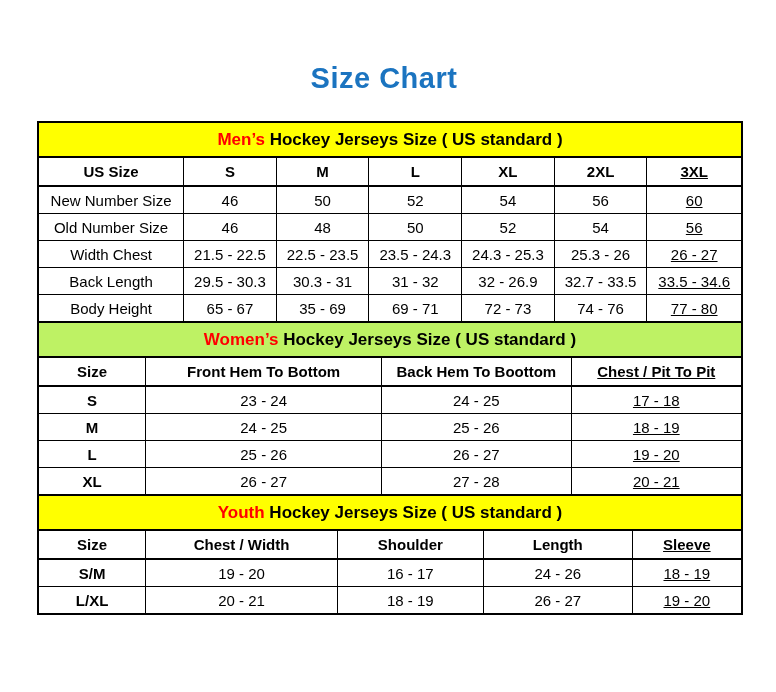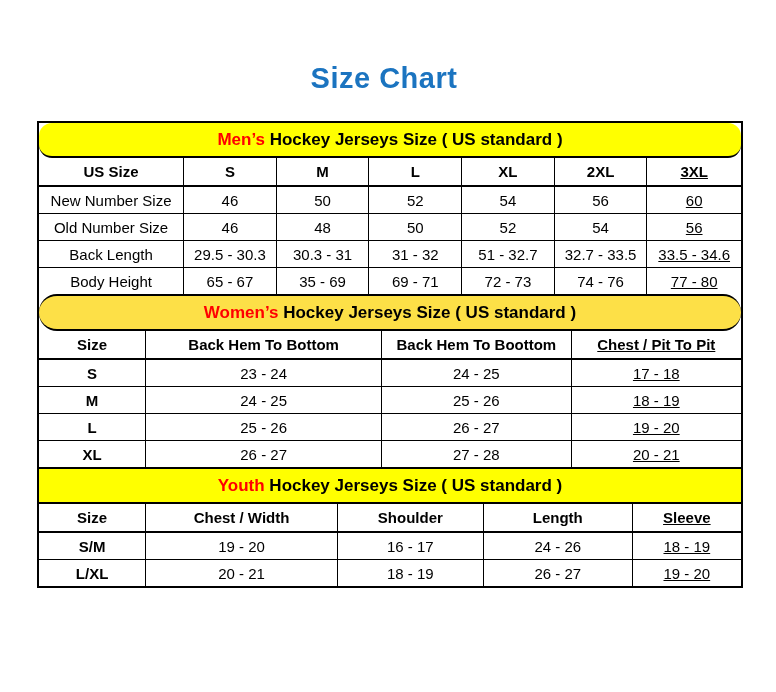--- a/index.html
+++ b/index.html
@@ -25,21 +25,21 @@
     display: flex;
     justify-content: center;
     align-items: center;
     height: 33px;
     font-size: 17px;
     font-weight: 700;
     border-top: 2px solid #000;
     border-bottom: 2px solid #000;
     white-space: pre;
   }
-  .chart > .band:first-child { border-top: none; border-radius: 13px; }
+  .chart > .band:first-child { border-top: none; }
   table.sec {
     width: 100%;
     border-collapse: collapse;
     table-layout: fixed;
   }
   .sec th, .sec td {
     border: 1px solid #000;
     text-align: center;
     vertical-align: middle;
     padding: 0 2px;
@@ -105,51 +105,60 @@
         <tr>
           <td>Old Number Size</td>
           <td>46</td>
           <td>48</td>
           <td>50</td>
           <td>52</td>
           <td>54</td>
           <td>56</td>
         </tr>
         <tr>
+          <td>Width Chest</td>
+          <td>21.5 - 22.5</td>
+          <td>22.5 - 23.5</td>
+          <td>23.5 - 24.3</td>
+          <td>24.3 - 25.3</td>
+          <td>25.3 - 26</td>
+          <td>26 - 27</td>
+        </tr>
+        <tr>
           <td>Back Length</td>
           <td>29.5 - 30.3</td>
           <td>30.3 - 31</td>
           <td>31 - 32</td>
-          <td>51 - 32.7</td>
+          <td>32 - 26.9</td>
           <td>32.7 - 33.5</td>
           <td>33.5 - 34.6</td>
         </tr>
         <tr>
           <td>Body Height</td>
           <td>65 - 67</td>
           <td>35 - 69</td>
           <td>69 - 71</td>
           <td>72 - 73</td>
           <td>74 - 76</td>
           <td>77 - 80</td>
         </tr>
       </tbody>
     </table>
-    <div class="band" style="background: #fde047; border-radius: 18px;"><span class="band-hi" style="color: rgb(255, 0, 0);">Women’s</span><span class="band-rest"> Hockey Jerseys Size ( US standard )</span></div>
+    <div class="band" style="background: #bef264;"><span class="band-hi" style="color: rgb(255, 0, 0);">Women’s</span><span class="band-rest"> Hockey Jerseys Size ( US standard )</span></div>
     <table class="sec sec-womens">
       <colgroup>
         <col style="width: 15.2%;">
         <col style="width: 33.6%;">
         <col style="width: 27%;">
         <col style="width: 24.2%;">
       </colgroup>
       <thead>
         <tr>
           <th>Size</th>
-          <th>Back Hem To Bottom</th>
+          <th>Front Hem To Bottom</th>
           <th>Back Hem To <span class="squiggle" style="text-decoration-color: rgb(217, 48, 37);">Boottom</span></th>
           <th>Chest / Pit To Pit</th>
         </tr>
       </thead>
       <tbody>
         <tr>
           <td>S</td>
           <td>23 - 24</td>
           <td>24 - 25</td>
           <td>17 - 18</td>

